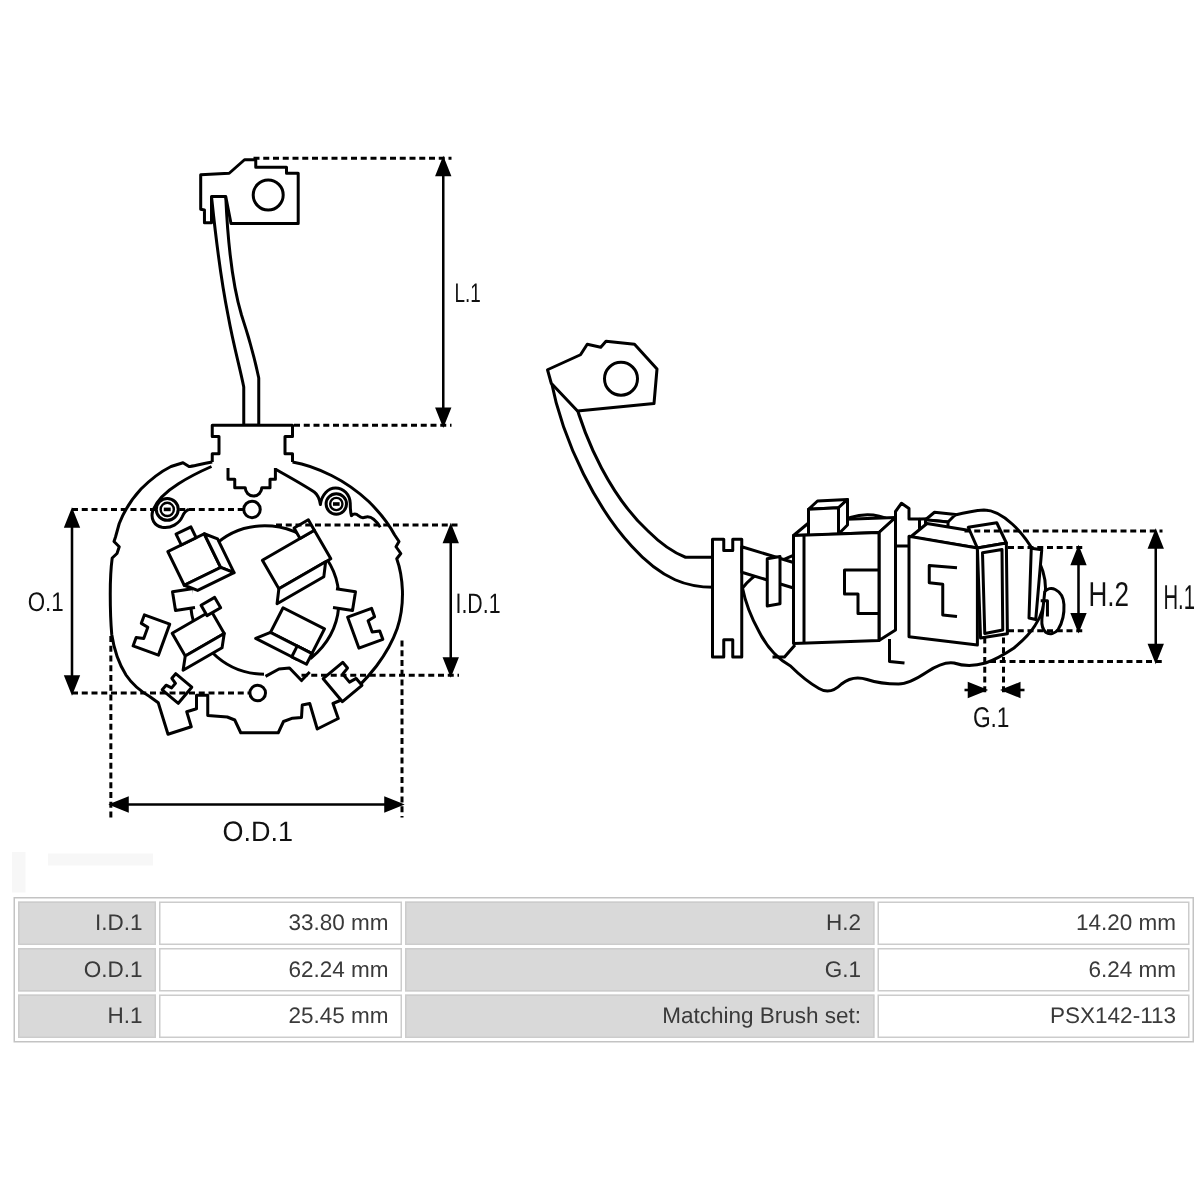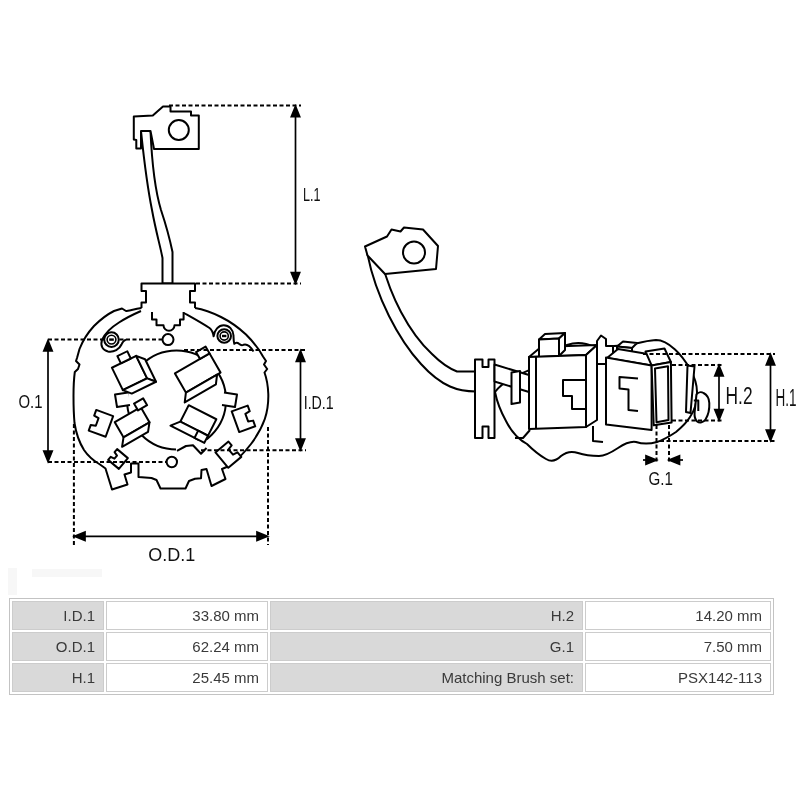--- a/index.html
+++ b/index.html
@@ -5,21 +5,21 @@
   html,body{margin:0;padding:0;background:#fff;width:800px;height:800px;overflow:hidden}
   .wrap{position:relative;width:800px;height:800px;font-family:"Liberation Sans",sans-serif}
   svg{position:absolute;left:0;top:0}
   table.spec{position:absolute;left:9px;top:598px;border-collapse:separate;border-spacing:2px;border:1px solid #c3c3c3;font-family:"Liberation Sans",sans-serif;font-size:15px;color:#3a3a3a;table-layout:fixed}
   table.spec td{border:1px solid #ccc;text-align:right;box-sizing:border-box;height:29px;overflow:hidden;white-space:nowrap;padding:0 8px 0 0}
   td.g{background:#d9d9d9}
   td.w{background:#fff}
   td.c1{width:92px;padding-right:6px}
   td.c2{width:162px;padding-right:7px}
   td.c3{width:313px;padding-right:5px}
-  td.c4{width:186px;padding-right:12px}
+  td.c4{width:208px;padding-right:12px}
 </style>
 </head>
 <body>
 <div class="wrap">
 <svg width="800" height="800" viewBox="0 0 800 800">
   <g fill="#f7f7f7">
     <rect x="8" y="568" width="9" height="27"></rect>
     <rect x="32" y="569" width="70" height="8"></rect>
   </g>
   <g fill="#fff" stroke="#000" stroke-width="2" stroke-linejoin="round">
@@ -219,21 +219,21 @@
         <tr>
     <td class="g c1">I.D.1</td>
     <td class="w c2">33.80 mm</td>
     <td class="g c3">H.2</td>
     <td class="w c4">14.20 mm</td>
   </tr>
   <tr>
     <td class="g">O.D.1</td>
     <td class="w">62.24 mm</td>
     <td class="g">G.1</td>
-    <td class="w">7.50 mm</td>
+    <td class="w">6.24 mm</td>
   </tr>
   <tr>
     <td class="g">H.1</td>
     <td class="w">25.45 mm</td>
     <td class="g">Matching Brush set:</td>
     <td class="w">PSX142-113</td>
   </tr>
 </tbody>
     </table>
 </div>

